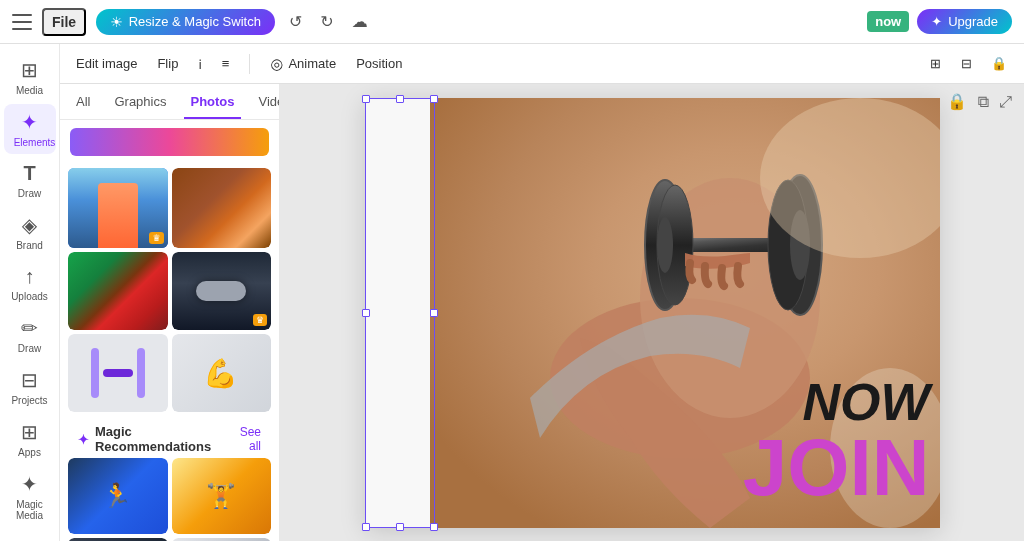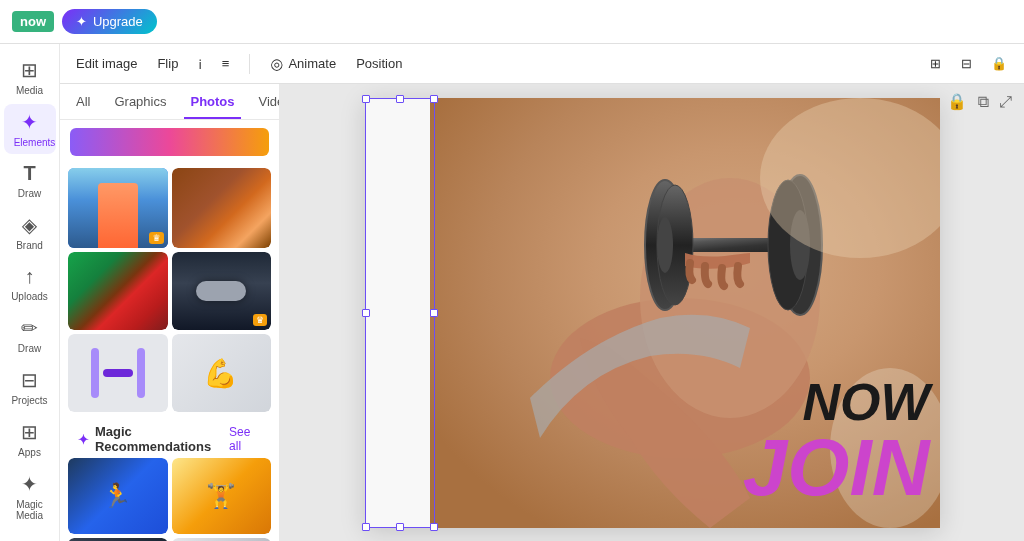--- a/index.html
+++ b/index.html
@@ -132,21 +132,21 @@
       background: #f59e0b; color: #fff; border-radius: 3px;
       font-size: 9px; padding: 1px 3px;
     }
 
     
     .section-header {
       display: flex; align-items: center; justify-content: space-between;
       padding: 8px 10px 4px;
     }
     .section-title { font-size: 13px; font-weight: 600; color: #333; display: flex; align-items: center; gap: 6px; }
-    .section-see-all { font-size: 12px; color: #7B2FF7; cursor: pointer; }
+    .section-see-all { font-size: 12px; color: #7B2FF7; cursor: pointer; text-align: right; }
 
     
     .main-area {
       position: fixed;
       top: 84px;
       left: 280px;
       right: 0;
       bottom: 0;
       background: #e8e8e8;
       display: flex; align-items: center; justify-content: center;
@@ -200,21 +200,20 @@
     .join-text {
       position: absolute;
       bottom: 20px; right: 10px;
       text-align: right;
       line-height: 1;
     }
     .join-word {
       font-size: 80px;
       font-weight: 900;
       color: #cc44cc;
-      font-style: italic;
       display: block;
       margin-left: 28px;
     }
     .now-word {
       font-size: 52px;
       font-weight: 900;
       color: #1a1a1a;
       font-style: italic;
       display: block;
     }
@@ -223,20 +222,35 @@
       background: linear-gradient(180deg, #c8a888 0%, #d4b090 30%, #e8c8a0 60%, #f0d8b8 80%, #e8d0b0 100%);
     }
 
     .scrollbar-hidden::-webkit-scrollbar { width: 4px; }
     .scrollbar-hidden::-webkit-scrollbar-thumb { background: #ddd; border-radius: 2px; }
   </style>
 </head>
 <body>
 
 <div class="topbar">
+  <div class="topbar-left">
+    <div class="hamburger-icon">
+      <span></span>
+        <span></span>
+        <span></span>
+    </div>
+    <button class="file-btn">File</button>
+    <button class="resize-magic-btn">
+      <span style="font-size:14px;">☀</span>
+      <span>Resize &amp; Magic Switch</span>
+    </button>
+    <button class="icon-btn">↺</button>
+    <button class="icon-btn">↻</button>
+    <button class="icon-btn">☁</button>
+  </div>
   <div class="topbar-right">
     <div class="now-badge">now</div>
     <button class="upgrade-btn">
       <span>✦</span>
       <span>Upgrade</span>
     </button>
   </div>
 </div>
 
 <div class="toolbar">

